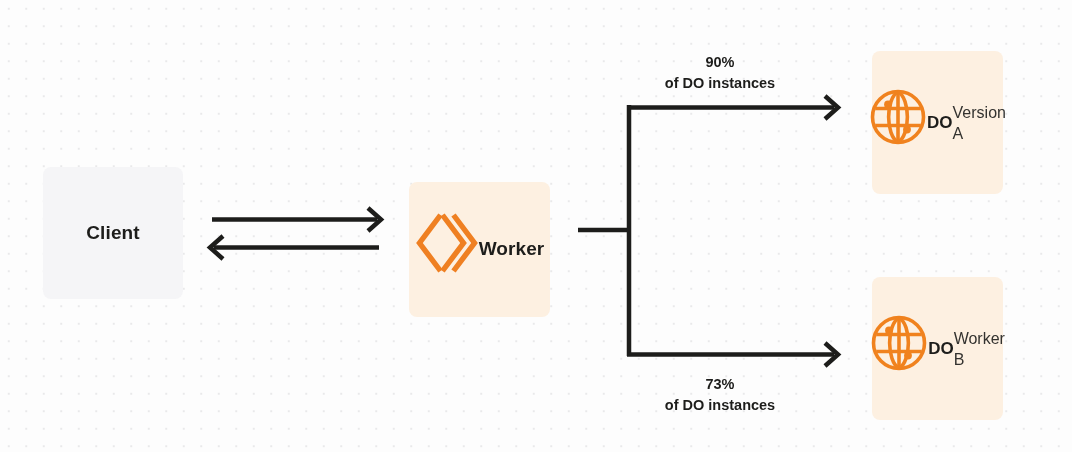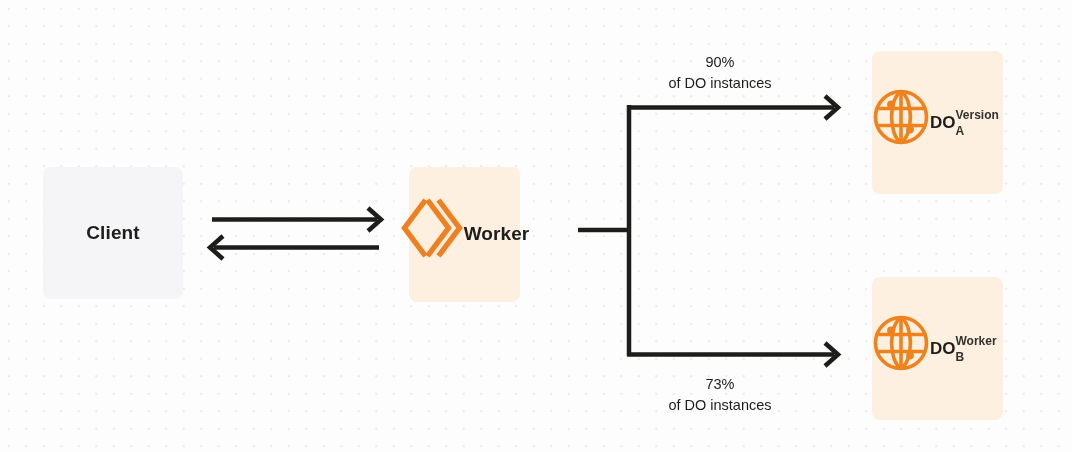--- a/index.html
+++ b/index.html
@@ -35,22 +35,22 @@
   }
   .node-client {
     left: 43px;
     top: 167px;
     width: 140px;
     height: 132px;
     background-color: #f5f5f7;
   }
   .node-worker {
     left: 409px;
-    top: 167px;
-    width: 111px;
+    top: 182px;
+    width: 141px;
     height: 135px;
     background-color: #fdf0e1;
   }
   .node-do-a {
     left: 872px;
     top: 51px;
     width: 131px;
     height: 143px;
     background-color: #fdf0e1;
   }
@@ -69,22 +69,22 @@
     letter-spacing: 0.1px;
     line-height: 1.1;
   }
   .node-title-small {
     font-size: 17px;
     font-weight: 700;
     color: #1d1d1b;
     line-height: 1.15;
   }
   .node-sub {
-    font-size: 12px;
-    font-weight: 700;
+    font-size: 16px;
+    font-weight: 400;
     color: #33322f;
     line-height: 1.3;
     margin-top: 2px;
   }
   .icon-wrap {
     display: block;
     line-height: 0;
   }
   .worker-icon-wrap { margin-bottom: 14px; }
   .do-icon-wrap { margin-bottom: 11px; }
@@ -97,21 +97,21 @@
     width: 1072px;
     height: 452px;
     overflow: visible;
   }
 
   
   .edge-label {
     position: absolute;
     text-align: center;
     font-size: 14.5px;
-    font-weight: 400;
+    font-weight: 700;
     color: #1d1d1b;
     line-height: 1.42;
     white-space: nowrap;
   }
   .edge-label .pct { display: block; }
   .edge-label .desc { display: block; }
   .label-top {
     left: 610px;
     top: 52px;
     width: 220px;

